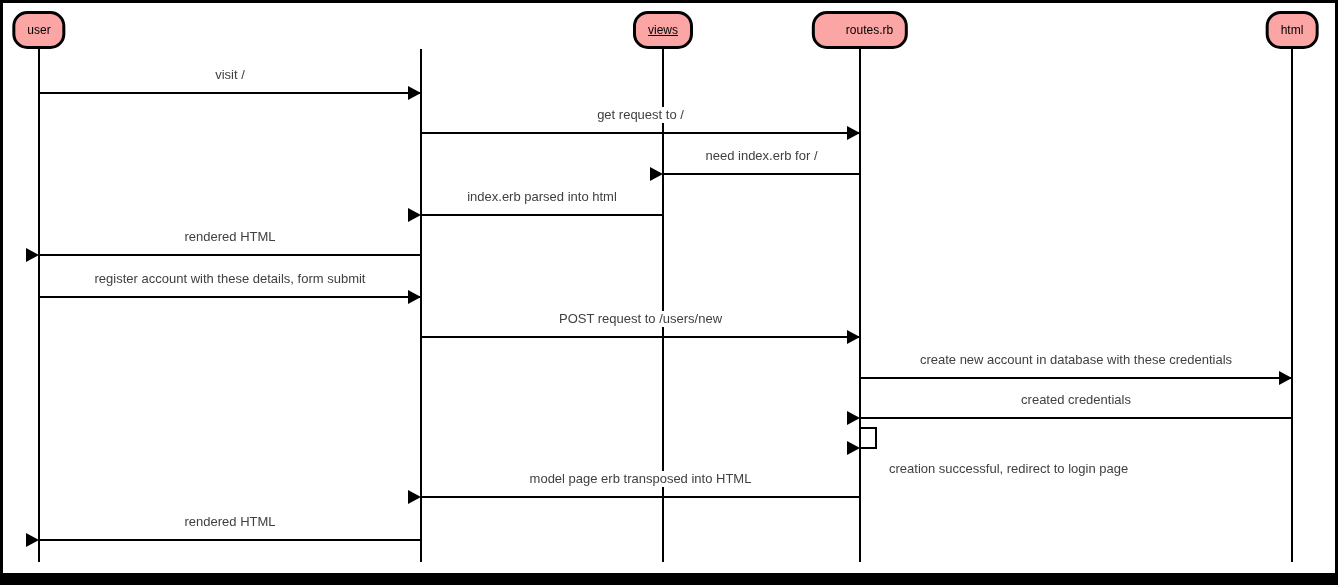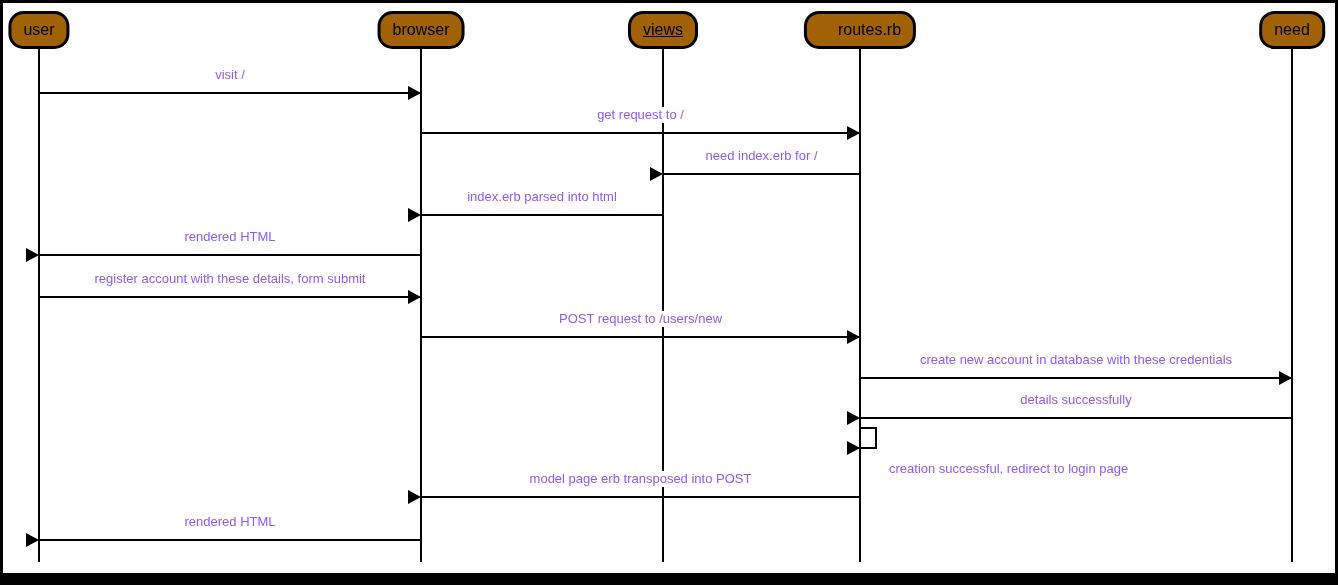--- a/index.html
+++ b/index.html
@@ -23,22 +23,22 @@
     position:absolute;
     left:0; top:0;
     width:1338px; height:585px;
   }
   .actor-box {
     position:absolute;
     transform:translateX(-50%);
     box-sizing:border-box;
     border:3px solid #000;
     border-radius:15px;
-    background:#a16207;
-    font-size:16px;
+    background:#fca5a5;
+    font-size:12px;
     line-height:20px;
     padding:6px 12px;
     white-space:nowrap;
     color:#000;
     z-index:3;
   }
   .lifeline {
     position:absolute;
     width:2px;
     background:#000;
@@ -66,43 +66,42 @@
   }
   .mlabel {
     position:absolute;
     transform:translateX(-50%);
     font-size:13px;
     line-height:16px;
     height:16px;
     white-space:nowrap;
     background:#fff;
     padding:0 4px;
-    color:#8b5cf6;
+    color:#404040;
     z-index:2;
   }
   .mlabel.self-label {
     transform:none;
   }
 </style>
 </head>
 <body>
 
 <div id="app">
   <div class="paper"></div>
   <div class="canvas">
       <div class="lifeline" style="left: 38px; top: 49px; height: 513px;"></div>
       <div class="actor-box" style="left: 39px; top: 11px;">user</div>
       <div class="lifeline" style="left: 420px; top: 49px; height: 513px;"></div>
-      <div class="actor-box" style="left: 421px; top: 11px;">browser</div>
       <div class="lifeline" style="left: 662px; top: 49px; height: 513px;"></div>
       <div class="actor-box" style="left: 663px; top: 11px; text-decoration: underline;">views</div>
       <div class="lifeline" style="left: 859px; top: 49px; height: 513px;"></div>
       <div class="actor-box" style="left: 860px; top: 11px; padding-left: 31px;">routes.rb</div>
       <div class="lifeline" style="left: 1291px; top: 49px; height: 513px;"></div>
-      <div class="actor-box" style="left: 1292px; top: 11px;">need</div>
+      <div class="actor-box" style="left: 1292px; top: 11px;">html</div>
       <div class="mline" style="left: 39px; top: 92px; width: 382px;"></div>
       <div class="arrowhead" style="left: 408px; top: 86px;"></div>
       <div class="mlabel" style="left: 230px; top: 67px;">visit /</div>
       <div class="mline" style="left: 421px; top: 132px; width: 439px;"></div>
       <div class="arrowhead" style="left: 847px; top: 126px;"></div>
       <div class="mlabel" style="left: 640.5px; top: 107px;">get request to /</div>
       <div class="mline" style="left: 663px; top: 173px; width: 197px;"></div>
       <div class="arrowhead" style="left: 650px; top: 167px;"></div>
       <div class="mlabel" style="left: 761.5px; top: 148px;">need index.erb for /</div>
       <div class="mline" style="left: 421px; top: 214px; width: 242px;"></div>
@@ -115,26 +114,26 @@
       <div class="arrowhead" style="left: 408px; top: 290px;"></div>
       <div class="mlabel" style="left: 230px; top: 271px;">register account with these details, form submit</div>
       <div class="mline" style="left: 421px; top: 336px; width: 439px;"></div>
       <div class="arrowhead" style="left: 847px; top: 330px;"></div>
       <div class="mlabel" style="left: 640.5px; top: 311px;">POST request to /users/new</div>
       <div class="mline" style="left: 860px; top: 377px; width: 432px;"></div>
       <div class="arrowhead" style="left: 1279px; top: 371px;"></div>
       <div class="mlabel" style="left: 1076px; top: 352px;">create new account in database with these credentials</div>
       <div class="mline" style="left: 860px; top: 417px; width: 432px;"></div>
       <div class="arrowhead" style="left: 847px; top: 411px;"></div>
-      <div class="mlabel" style="left: 1076px; top: 392px;">details successfully</div>
+      <div class="mlabel" style="left: 1076px; top: 392px;">created credentials</div>
       <div class="mline" style="left: 860px; top: 427px; width: 17px;"></div>
       <div class="vline" style="left: 875px; top: 427px; height: 22px;"></div>
       <div class="mline" style="left: 860px; top: 447px; width: 17px;"></div>
       <div class="arrowhead" style="left: 847px; top: 441px;"></div>
       <div class="mlabel self-label" style="left: 885px; top: 431px; margin-top: 30px;">creation successful, redirect to login page</div>
       <div class="mline" style="left: 421px; top: 496px; width: 439px;"></div>
       <div class="arrowhead" style="left: 408px; top: 490px;"></div>
-      <div class="mlabel" style="left: 640.5px; top: 471px;">model page erb transposed into POST</div>
+      <div class="mlabel" style="left: 640.5px; top: 471px;">model page erb transposed into HTML</div>
       <div class="mline" style="left: 39px; top: 539px; width: 382px;"></div>
       <div class="arrowhead" style="left: 26px; top: 533px;"></div>
       <div class="mlabel" style="left: 230px; top: 514px;">rendered HTML</div>
     </div>
 </div>
 
 </body></html>

